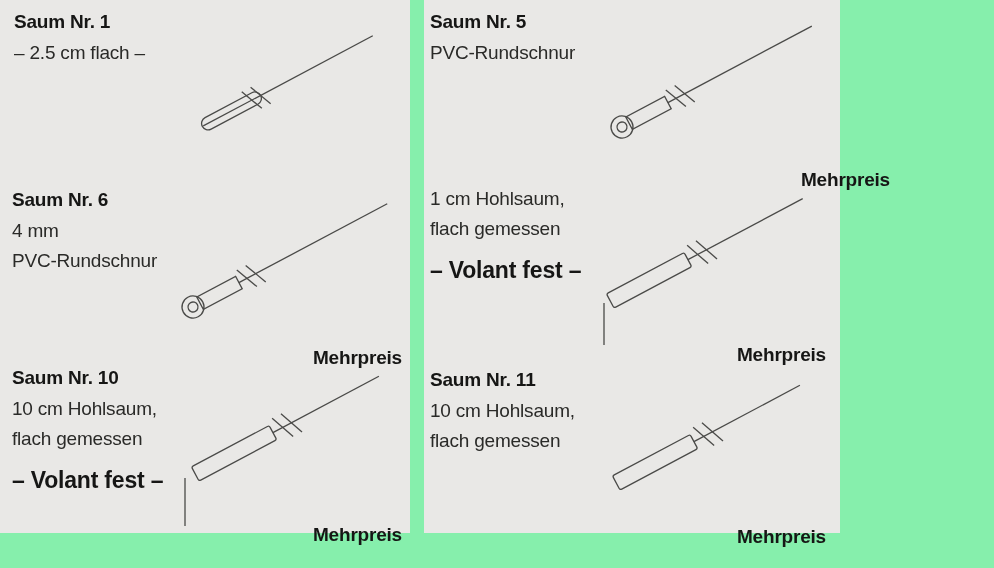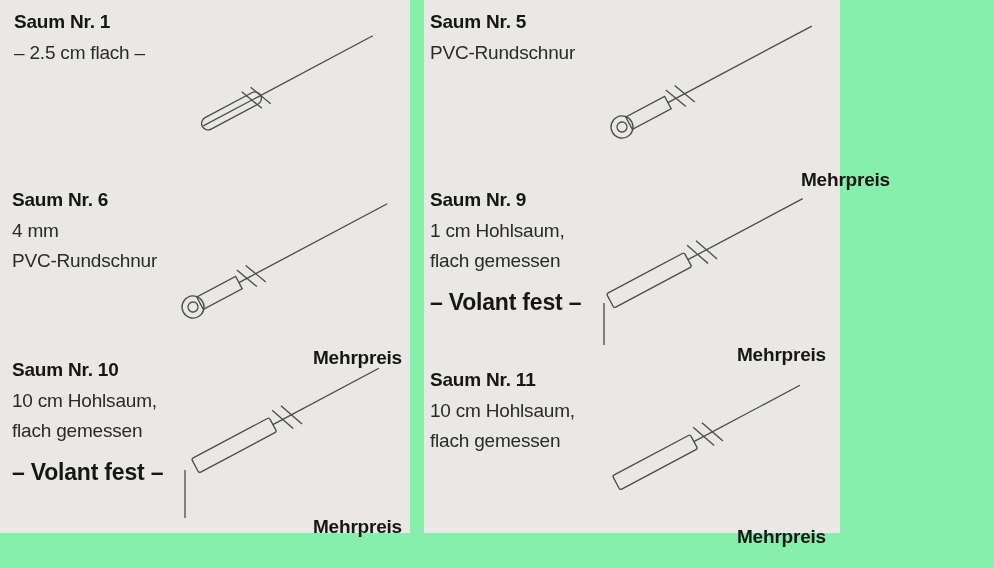--- a/index.html
+++ b/index.html
@@ -72,38 +72,37 @@
         <line x1="52" y1="0" x2="220" y2="0"></line>
         <line x1="56" y1="-12" x2="66" y2="12"></line>
         <line x1="66" y1="-12" x2="76" y2="12"></line>
       </g>
     </svg>
     <div class="surcharge" style="right:8px;top:145px">Mehrpreis</div>
   </section>
 
   <section class="panel" style="left:424px;top:178px;width:416px;height:178px">
     <div class="text" style="left:6px;top:6px">
-      <div class="title">Saum Nr. 9</div>
       <div class="line">1 cm Hohlsaum,</div>
       <div class="line">flach gemessen</div>
       <div class="note">– Volant fest –</div>
     </div>
     <svg class="drawing" style="left:171px;top:7px" width="235" height="165">
       <g transform="translate(17,115) rotate(-28)">
         <rect x="-2" y="-8" width="88" height="16" rx="2"></rect>
         <line x1="86" y1="0" x2="216" y2="0"></line>
         <line x1="92" y1="-13" x2="102" y2="13"></line>
         <line x1="102" y1="-13" x2="112" y2="13"></line>
       </g>
       <line x1="9" y1="118" x2="9" y2="160"></line>
     </svg>
     <div class="surcharge" style="right:14px;top:142px">Mehrpreis</div>
   </section>
 
-  <section class="panel" style="left:0;top:348px;width:410px;height:177px">
+  <section class="panel" style="left:0;top:356px;width:410px;height:177px">
     <div class="text" style="left:12px;top:6px">
       <div class="title">Saum Nr. 10</div>
       <div class="line">10 cm Hohlsaum,</div>
       <div class="line">flach gemessen</div>
       <div class="note">– Volant fest –</div>
     </div>
     <svg class="drawing" style="left:175px;top:14px" width="230" height="162">
       <g transform="translate(22,103) rotate(-28)">
         <rect x="-2" y="-8" width="88" height="16" rx="2"></rect>
         <line x1="86" y1="0" x2="206" y2="0"></line>

